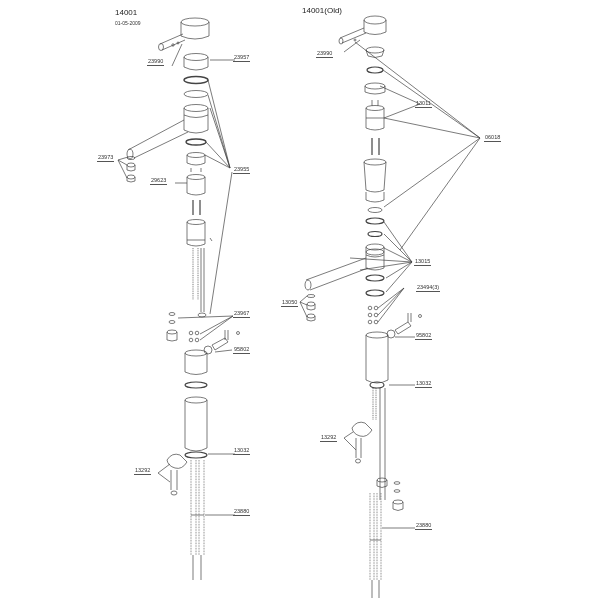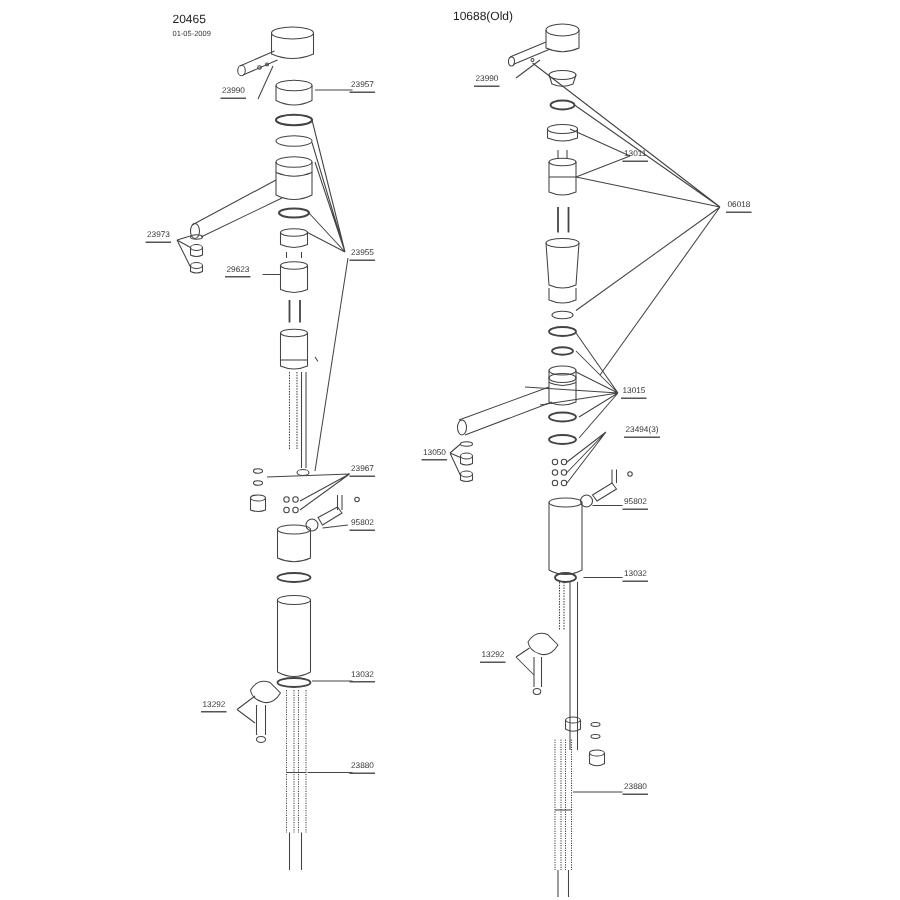--- a/index.html
+++ b/index.html
@@ -190,35 +190,35 @@
     <path d="M412 262 L384 222 M412 262 L384 234 M412 262 L384 248 M412 262 L386 278 M412 262 L386 292 M412 262 L350 258 M412 262 L360 270"></path>
     <path d="M404 288 L378 308 M404 288 L378 315 M404 288 L378 322"></path>
     <path d="M300 302 L307 296 M300 302 L307 305 M300 302 L307 317"></path>
     <path d="M395 337 L415 337"></path>
     <path d="M389 385 L415 385"></path>
     <path d="M344 438 L353 432 M344 438 L356 450"></path>
     <path d="M382 528 L415 528"></path>
   </g>
 </svg>
 
-<div class="title" style="left:115px;top:8px;">20465</div>
+<div class="title" style="left:115px;top:8px;">14001</div>
 <div class="sub" style="left:115px;top:20px;">01-05-2009</div>
 
 <div class="lbl" style="left:147px;top:58px;">23990</div>
 <div class="lbl" style="left:233px;top:54px;">23957</div>
 <div class="lbl" style="left:97px;top:154px;">23973</div>
 <div class="lbl" style="left:233px;top:166px;">23955</div>
 <div class="lbl" style="left:150px;top:177px;">29623</div>
 <div class="lbl" style="left:233px;top:310px;">23967</div>
 <div class="lbl" style="left:233px;top:346px;">95802</div>
 <div class="lbl" style="left:233px;top:447px;">13032</div>
 <div class="lbl" style="left:134px;top:467px;">13292</div>
 <div class="lbl" style="left:233px;top:508px;">23880</div>
 
-<div class="title" style="left:302px;top:6px;">10688(Old)</div>
+<div class="title" style="left:302px;top:6px;">14001(Old)</div>
 
 <div class="lbl" style="left:316px;top:50px;">23990</div>
 <div class="lbl" style="left:415px;top:100px;">13011</div>
 <div class="lbl" style="left:484px;top:134px;">06018</div>
 <div class="lbl" style="left:414px;top:258px;">13015</div>
 <div class="lbl" style="left:281px;top:299px;">13050</div>
 <div class="lbl" style="left:416px;top:284px;">23494(3)</div>
 <div class="lbl" style="left:415px;top:332px;">95802</div>
 <div class="lbl" style="left:415px;top:380px;">13032</div>
 <div class="lbl" style="left:320px;top:434px;">13292</div>

